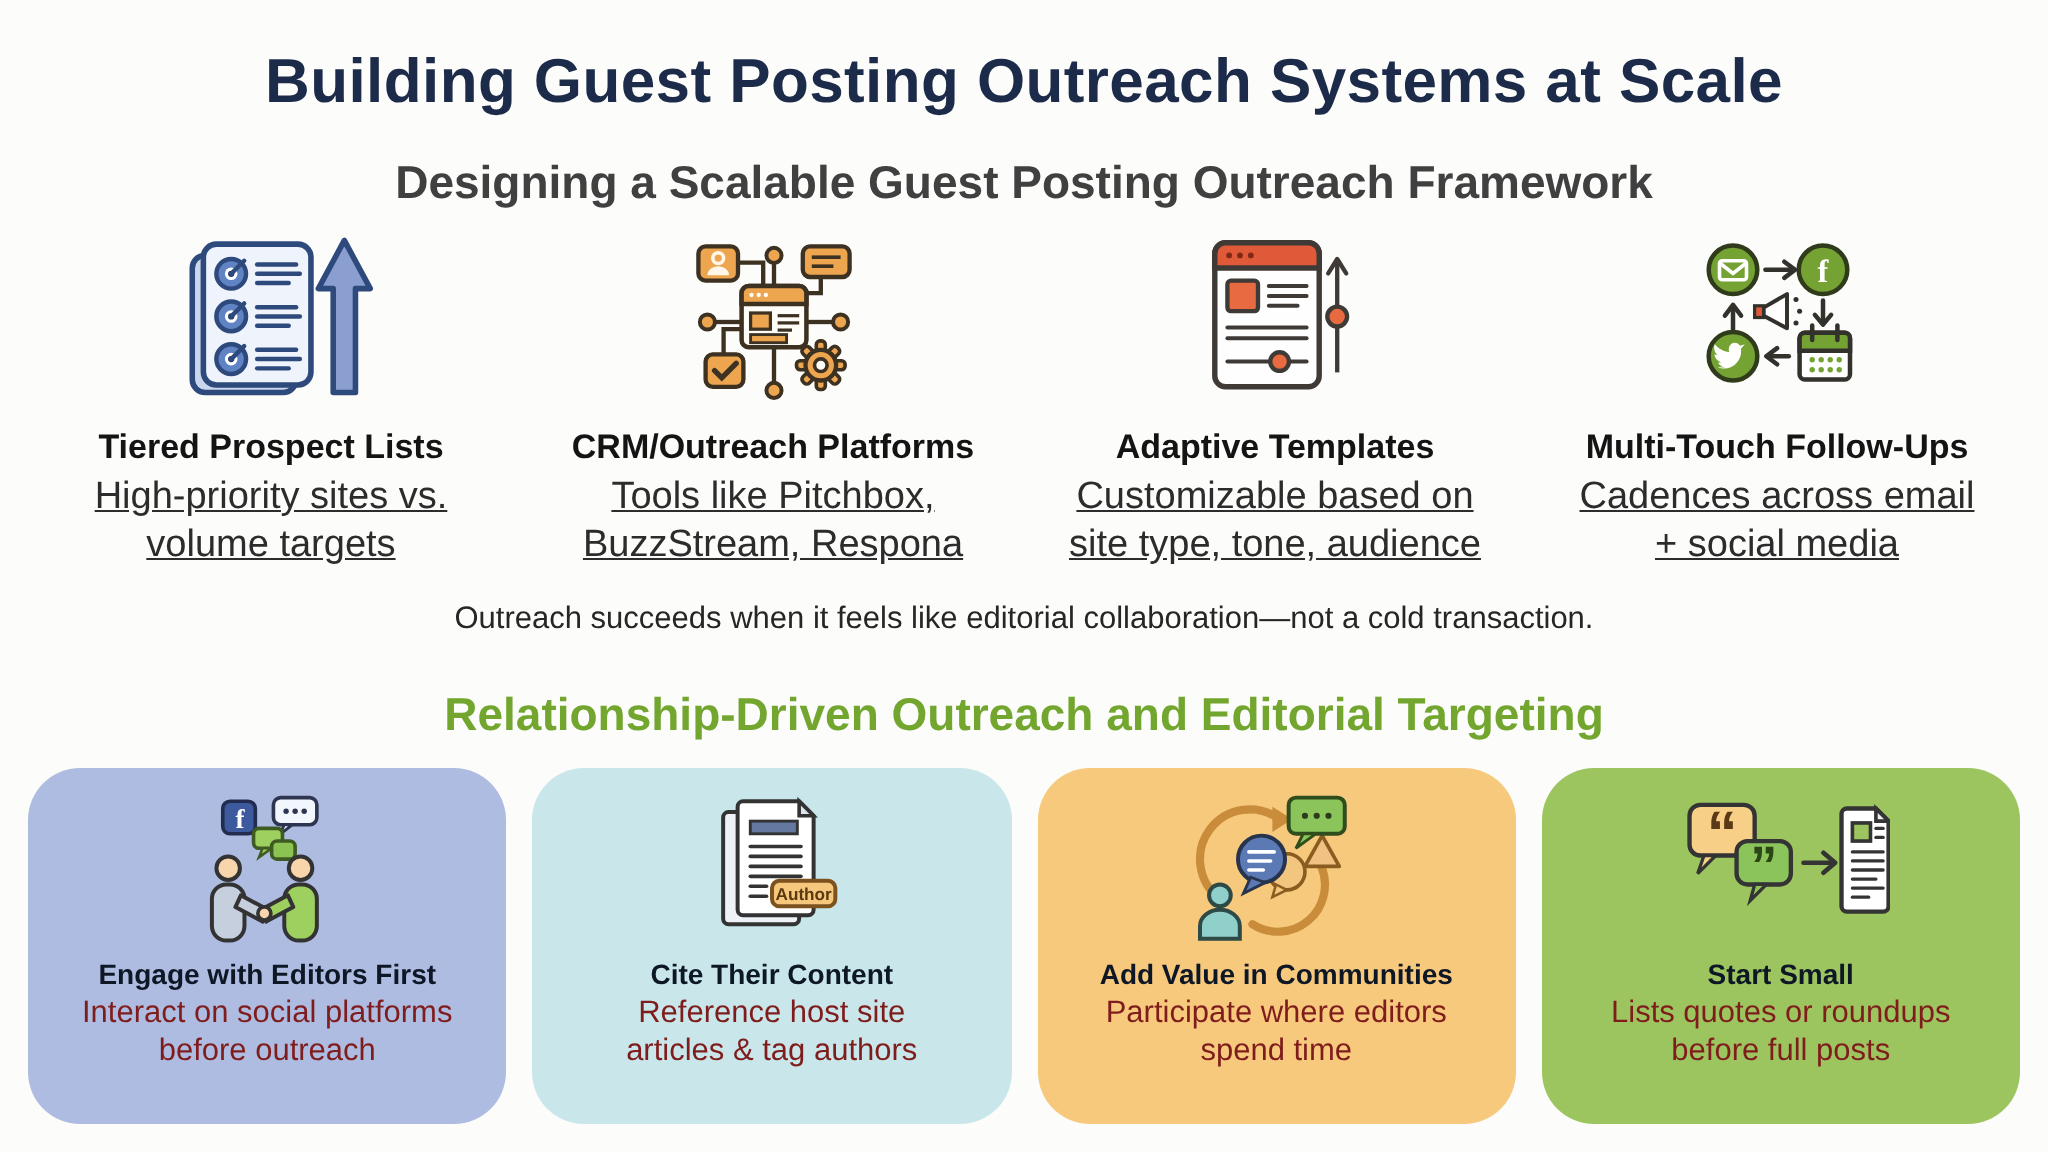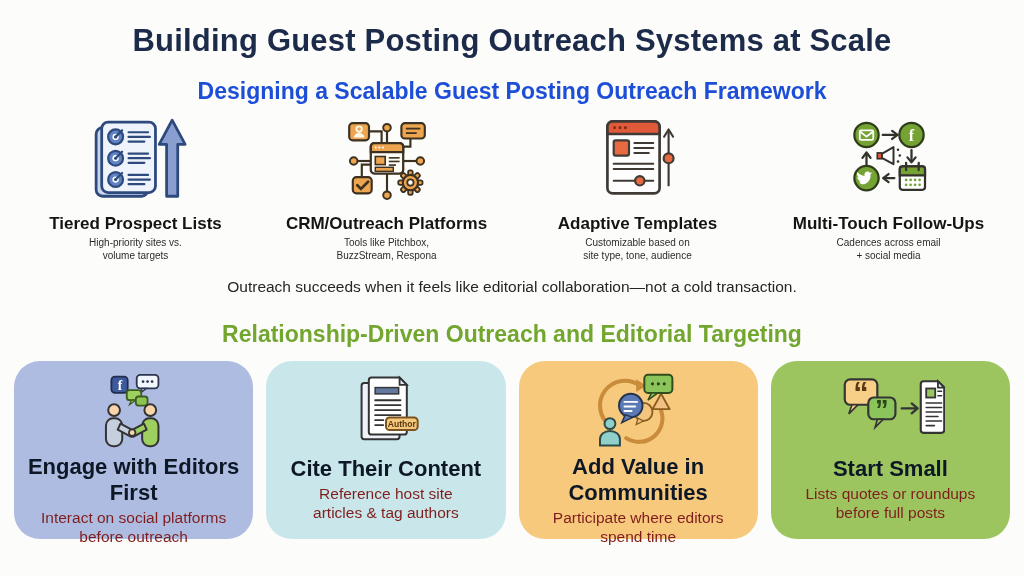--- a/index.html
+++ b/index.html
@@ -8,50 +8,50 @@
     width:1024px; height:576px; overflow:hidden; position:relative;
     background:#fcfcfa;
     font-family:"Liberation Sans", sans-serif;
   }
   .main-title {
     text-align:center; padding-top:23px;
     font-size:31px; font-weight:bold; color:#1c2b4a; letter-spacing:.2px;
   }
   .fw-heading {
     text-align:center; margin-top:19px;
-    font-size:23px; font-weight:bold; color:#1d4ed8;
+    font-size:23px; font-weight:bold; color:#404040;
   }
   .fw-row {
     display:grid; grid-template-columns:repeat(4,1fr);
     margin-top:10px; padding:0 10px;
   }
   .fw-item { display:flex; flex-direction:column; align-items:center; text-align:center; }
   .fw-icon { height:92px; display:flex; align-items:center; justify-content:center; }
   .fw-title { margin-top:7px; font-size:17px; font-weight:bold; color:#141414; }
-  .fw-desc { margin-top:3px; font-size:10px; color:#2c2c2c; line-height:1.28; }
+  .fw-desc { margin-top:3px; font-size:19px; color:#2c2c2c; line-height:1.28;text-decoration:underline; }
   .fw-desc span { display:block; }
   .note {
     text-align:center; margin-top:15px;
     font-size:15.5px; color:#262626;
   }
   .rel-heading {
     text-align:center; margin-top:25px;
     font-size:23px; font-weight:bold; color:#72a62f;
   }
   .cards {
     display:grid; grid-template-columns:repeat(4,1fr); gap:13px;
     padding:0 14px; margin-top:13px;
   }
   .card {
     border-radius:26px; height:178px;
     display:flex; flex-direction:column; align-items:center;
     padding-top:12px; text-align:center;
   }
   .card-icon { height:78px; display:flex; align-items:center; justify-content:center; }
-  .card-title { margin-top:5px; font-size:22px; font-weight:bold; color:#0d1726; }
+  .card-title { margin-top:5px; font-size:14px; font-weight:bold; color:#0d1726; }
   .card-desc { margin-top:2px; font-size:15.5px; color:#7f1d1d; line-height:1.26; }
   .card-desc span { display:block; }
   svg { display:block; }
 </style>
 </head>
 <body>
 
 <div class="stage">
 
   <div class="main-title">Building Guest Posting Outreach Systems at Scale</div>

